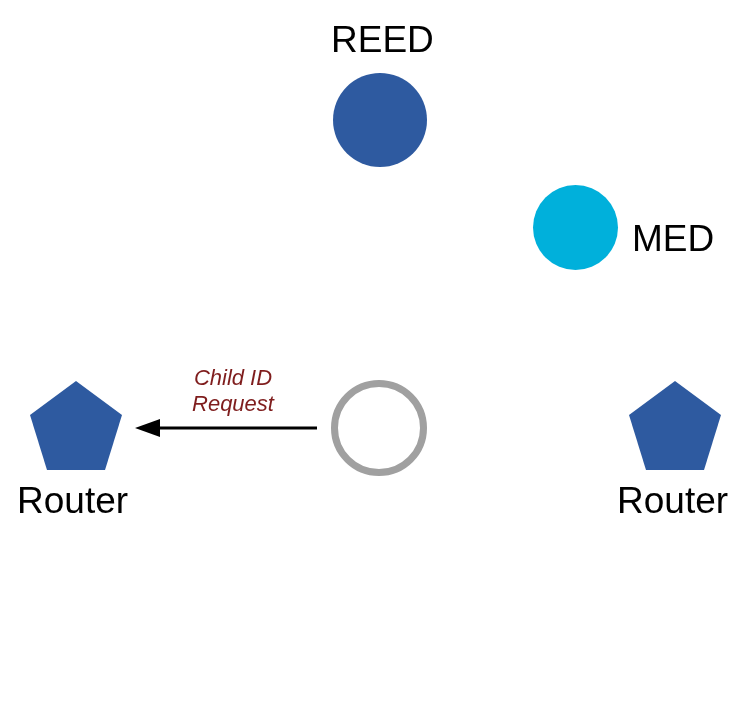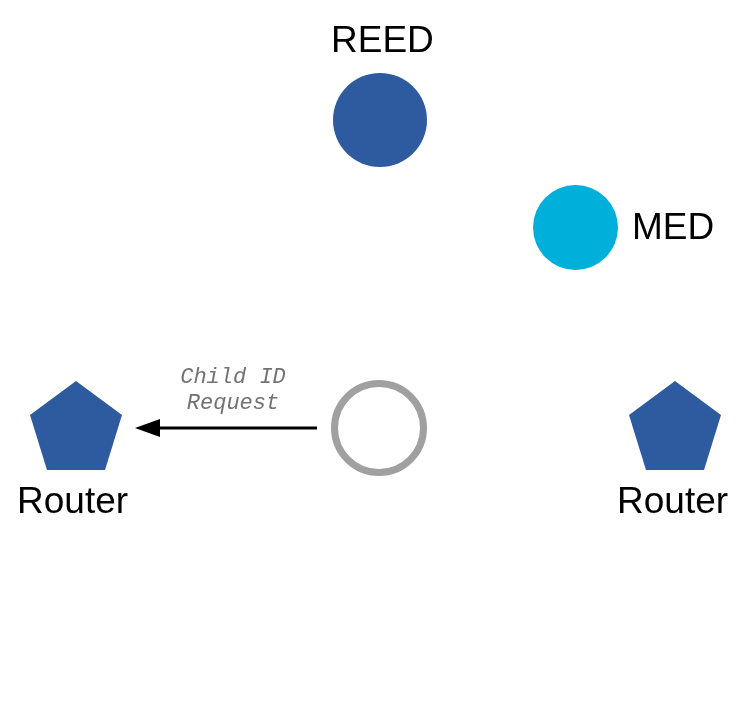--- a/index.html
+++ b/index.html
@@ -34,24 +34,24 @@
   .circle-filled {
     border-radius: 50%;
   }
   .circle-hollow {
     border-radius: 50%;
     background: transparent;
     box-sizing: border-box;
   }
   .edge-label {
     position: absolute;
-    font-family: Liberation Mono, monospace;
+    font-family: Liberation Sans, sans-serif;
     font-style: italic;
     font-size: 22px;
-    color: #737373;
+    color: #7f1d1d;
     text-align: center;
     line-height: 1.18;
     white-space: pre-line;
   }
   svg.overlay {
     position: absolute;
     left: 0;
     top: 0;
     width: 752px;
     height: 720px;
@@ -60,21 +60,21 @@
 </style>
 </head>
 <body>
 
 <div id="canvas">
 
   <div class="node-label" style="left:331px; top:21px;">REED</div>
   <div class="shape circle-filled" style="left:333px; top:73px; width:94px; height:94px; background:#2E5AA0;"></div>
 
   <div class="shape circle-filled" style="left:533px; top:185px; width:85px; height:85px; background:#00B0DB;"></div>
-  <div class="node-label" style="left:632px; top:208px;">MED</div>
+  <div class="node-label" style="left:632px; top:220px;">MED</div>
 
   <svg class="overlay" viewBox="0 0 752 720" xmlns="http://www.w3.org/2000/svg">
     <polygon points="76,381 122,415 105,470 47,470 30,415" fill="#2E5AA0"></polygon>
   </svg>
   <div class="node-label" style="left:17px; top:482px;">Router</div>
 
   <div class="shape circle-hollow" style="left:331px; top:380px; width:96px; height:96px; border:7px solid #A0A0A0;"></div>
 
   <svg class="overlay" viewBox="0 0 752 720" xmlns="http://www.w3.org/2000/svg">
     <polygon points="675,381 721,415 704,470 646,470 629,415" fill="#2E5AA0"></polygon>

